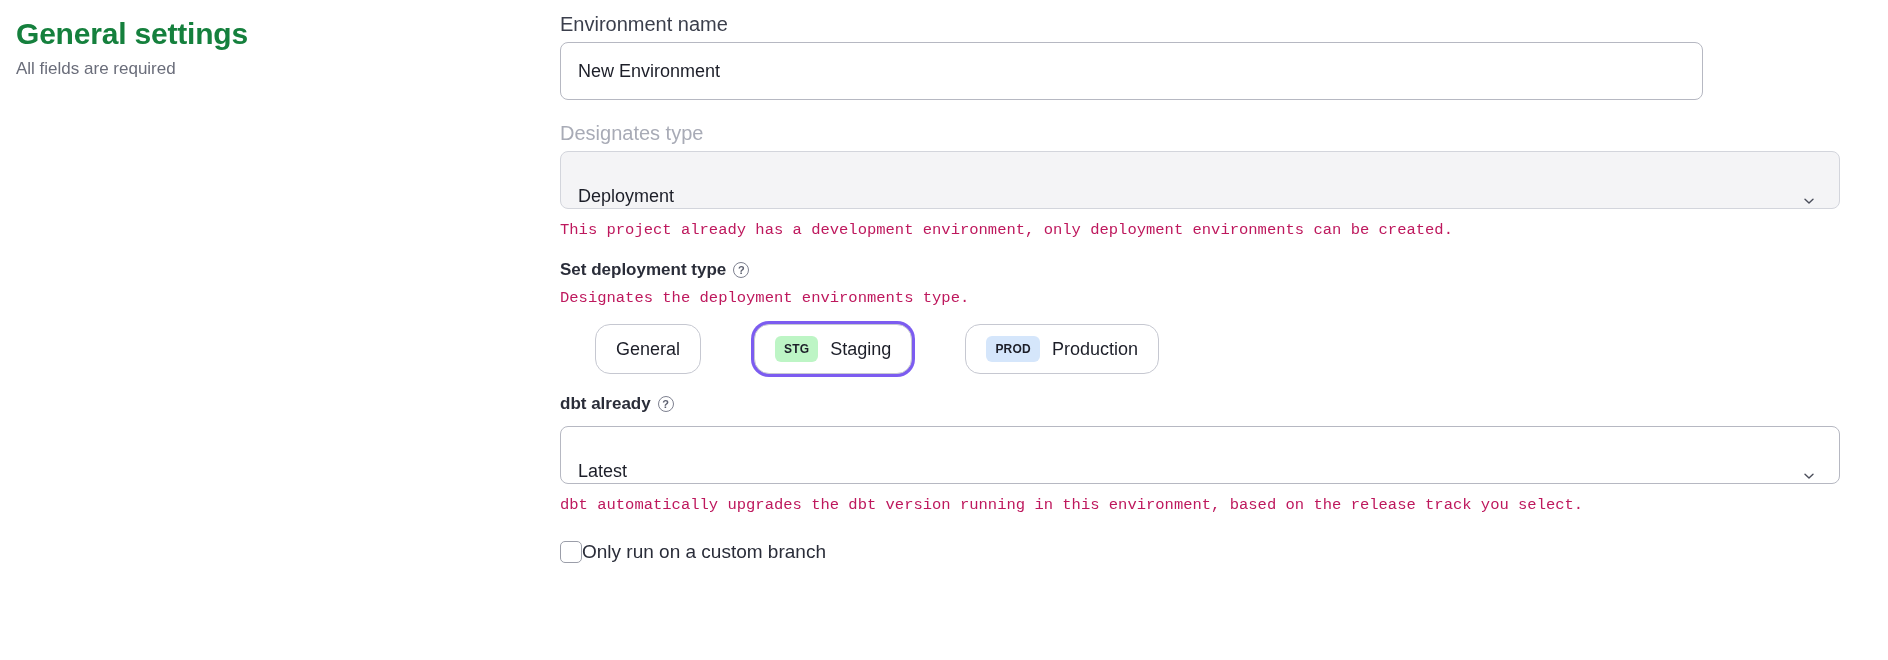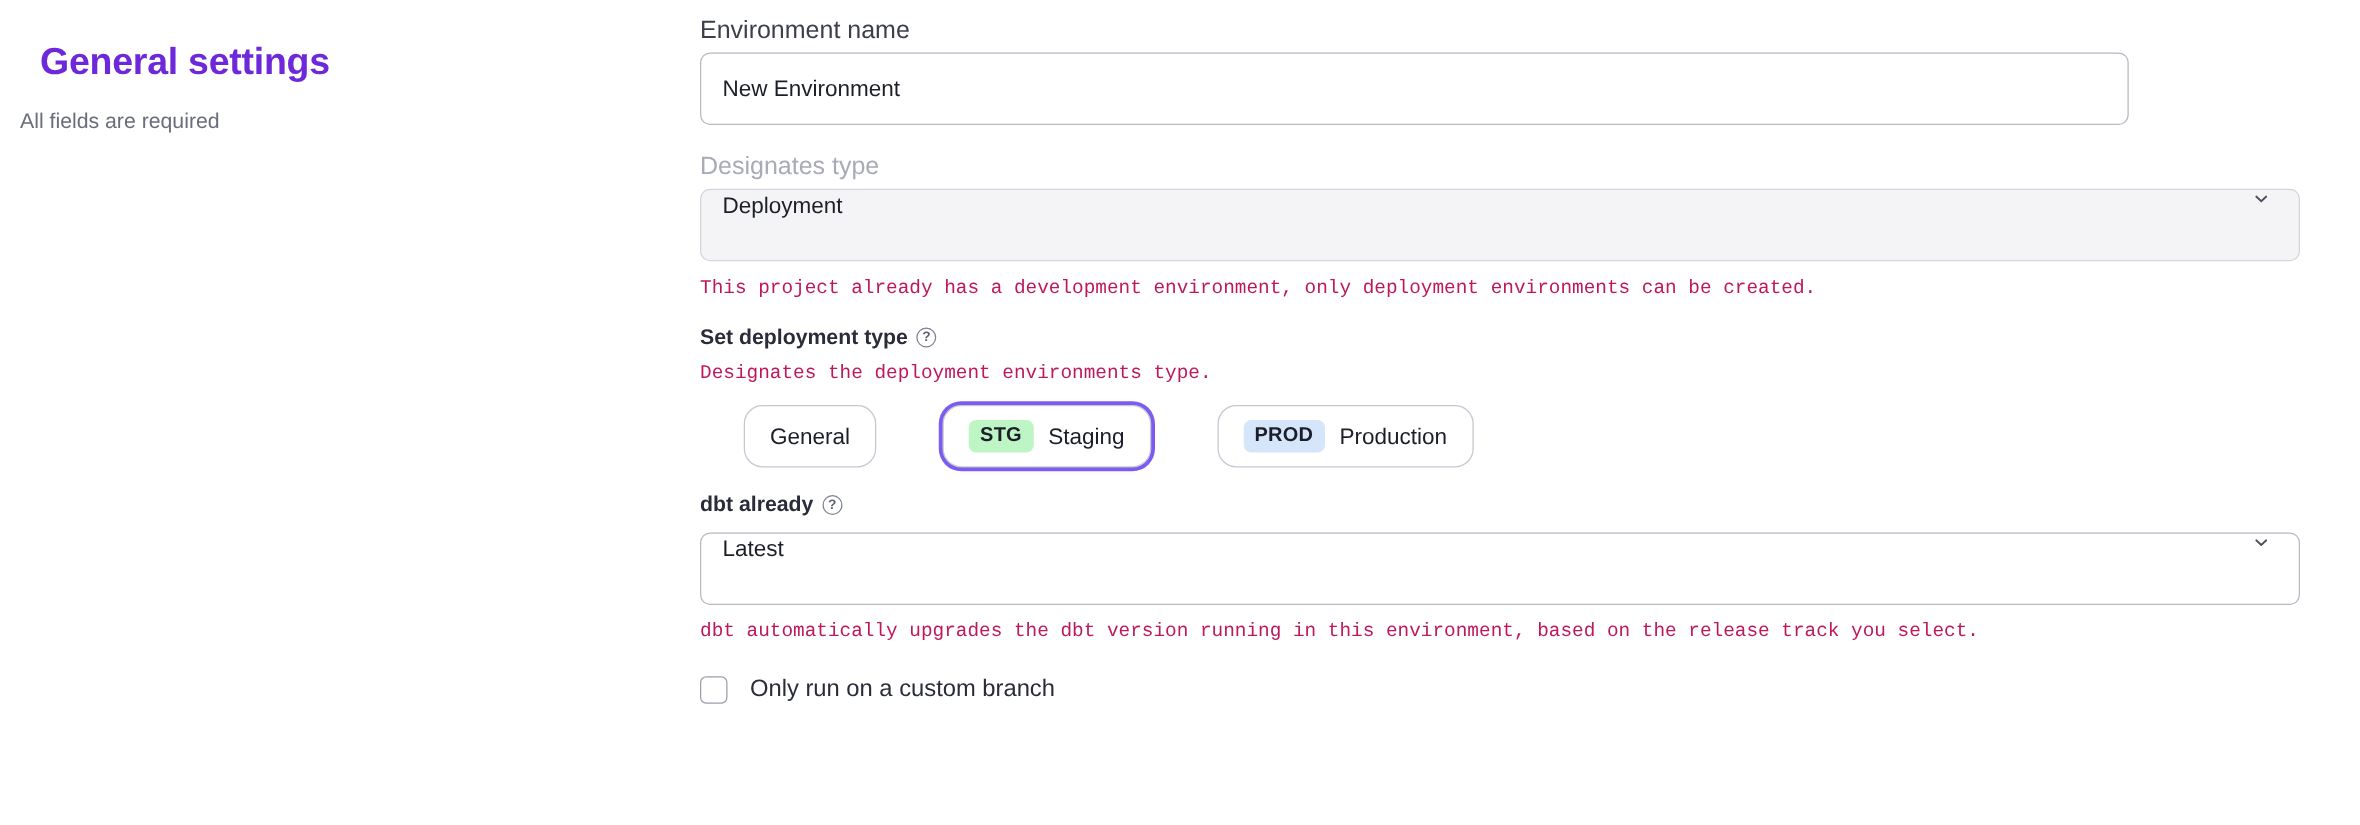--- a/index.html
+++ b/index.html
@@ -27,22 +27,22 @@
     position: absolute;
     left: 16px;
     top: 14px;
     width: 500px;
   }
   .page-title {
     font-size: 30px;
     font-weight: 700;
     line-height: 40px;
     letter-spacing: -0.2px;
-    color: #6d28d9;
-    margin: 16px;
+    color: #15803d;
+    margin: 0;
   }
   .page-subtitle {
     font-size: 17px;
     line-height: 22px;
     color: #6a6d7a;
     margin: 4px 0 0 0;
   }
 
   
   .form-col {
@@ -72,21 +72,21 @@
     border-radius: 8px;
     background: #ffffff;
     padding: 0 17px;
     font-size: 18px;
     color: #1c1e28;
   }
   .text-input .value { font-size: 18px; line-height: 24px; }
 
   .select-input {
     display: flex;
-    align-items: flex-start;
+    align-items: flex-end;
     justify-content: space-between;
     width: 1280px;
     height: 58px;
     border: 1px solid #d3d5dc;
     border-radius: 8px;
     background: #f4f4f6;
     padding: 0 17px;
     font-size: 18px;
     color: #1c1e28;
     cursor: pointer;
@@ -171,33 +171,32 @@
   .seg-btn.focused {
     box-shadow: 0 0 0 3px #7c5cf0;
   }
   .seg-tag {
     display: inline-flex;
     align-items: center;
     justify-content: center;
     height: 26px;
     padding: 0 9px;
     border-radius: 6px;
-    font-size: 16px;
+    font-size: 12px;
     font-weight: 700;
     letter-spacing: 0.2px;
     color: #1c1e28;
   }
   .seg-tag.stg { background: #bdf5c5; }
   .seg-tag.prod { background: #d5e6fb; }
 
   
   .check-row {
     display: flex;
     align-items: center;
-    gap: 18px;
   }
   .checkbox {
     width: 22px;
     height: 22px;
     border: 1.5px solid #9b9ea9;
     border-radius: 5px;
     background: #ffffff;
     cursor: pointer;
     flex: 0 0 auto;
   }

